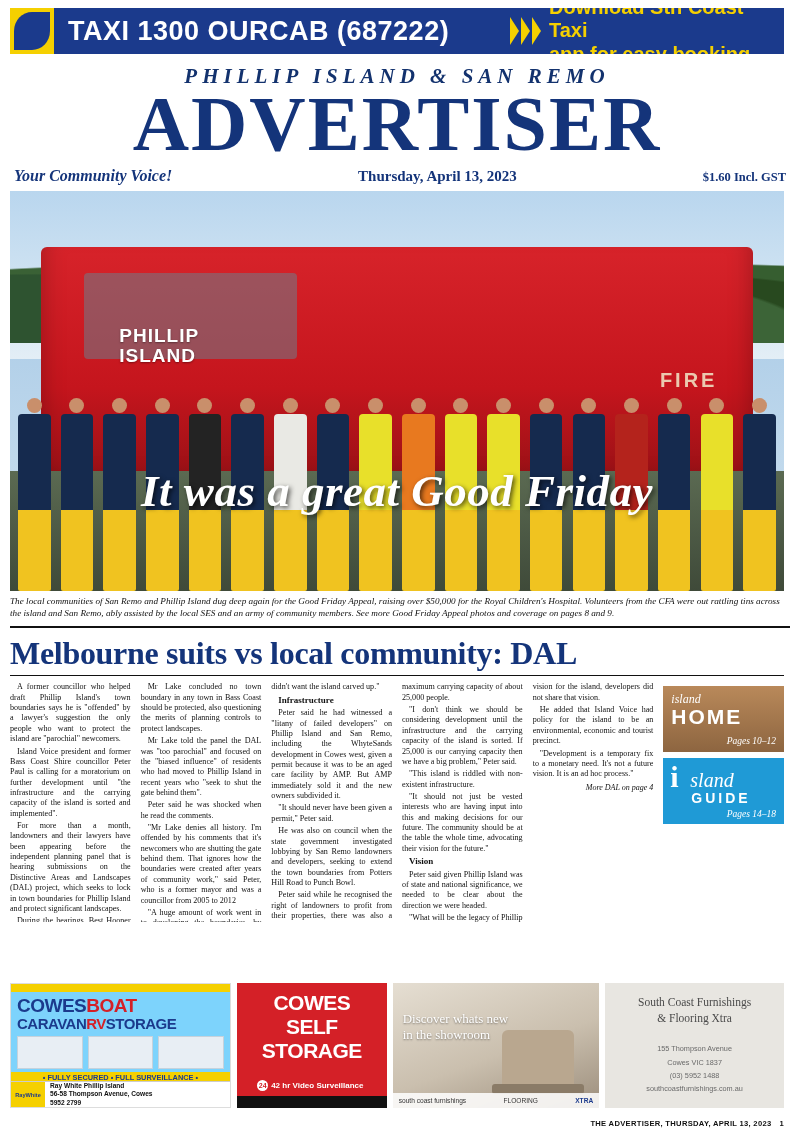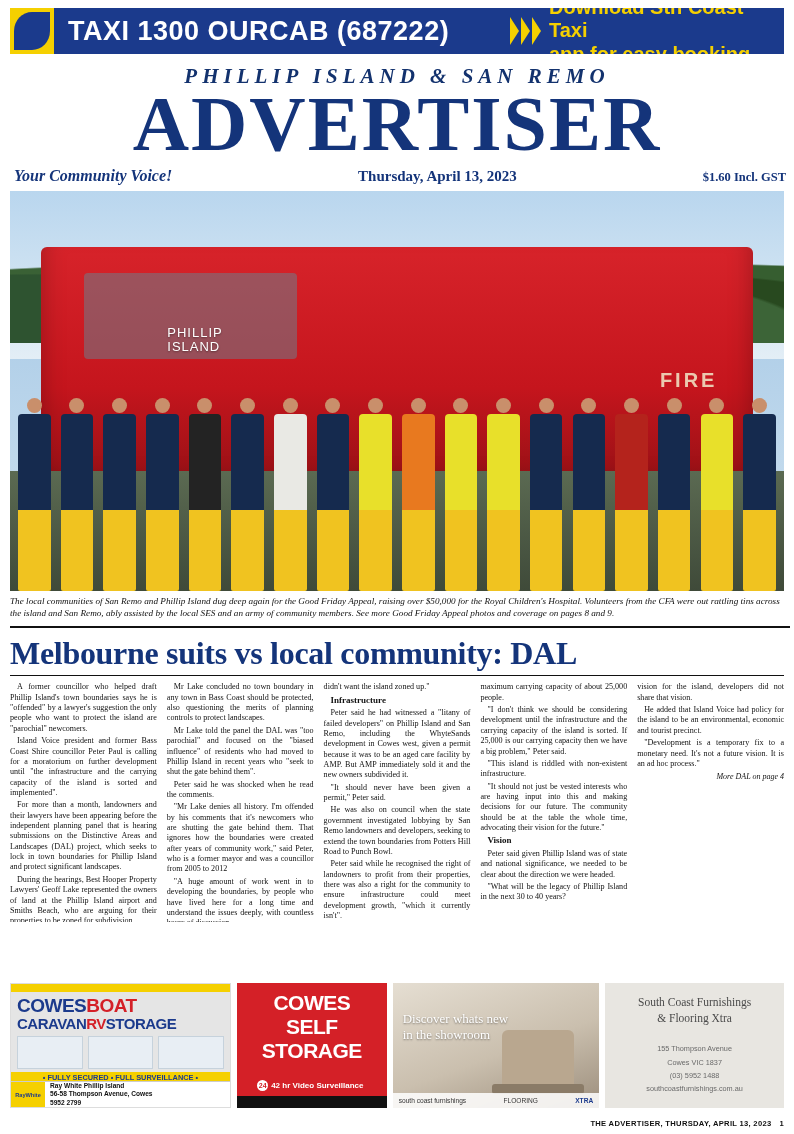--- a/index.html
+++ b/index.html
@@ -159,26 +159,25 @@
     width: 30%; height: 34%;
     background: #6f7c88;
     opacity: .55;
     border-radius: 4px;
   }
   .firetruck-label {
     position: absolute;
     left: 11%; top: 31%;
     color: #ffffff;
     font-family: "Liberation Sans", sans-serif;
-    font-weight: normal;
-    font-size: 13px;
+    font-weight: bold;
+    font-size: 19px;
     line-height: 1.05;
     letter-spacing: 1px;
     text-shadow: 0 1px 2px rgba(0,0,0,.4);
-    margin-left: 48px;
   }
   .firetruck-fire {
     position: absolute;
     right: 5%; top: 48%;
     color: #f2e9c9;
     font-family: "Liberation Sans", sans-serif;
     font-weight: bold;
     font-size: 20px;
     letter-spacing: 3px;
     opacity: .85;
@@ -265,21 +264,21 @@
   }
   .rule {
     margin: 6px 10px 0 10px;
     border-top: 1px solid #111;
   }
 
   
   .article {
     margin: 6px 10px 0 10px;
     display: grid;
-    grid-template-columns: repeat(5, 1fr);
+    grid-template-columns: repeat(6, 1fr);
     gap: 10px;
     height: 240px;
     overflow: hidden;
   }
   .col {
     font-size: 8.1px;
     line-height: 1.28;
     text-align: justify;
     color: #111;
     position: relative;
@@ -356,21 +355,21 @@
     position: absolute;
     left: 10px; right: 10px;
     bottom: 26px;
     height: 125px;
     display: grid;
     grid-template-columns: 1.52fr 1.03fr 1.42fr 1.23fr;
     gap: 6px;
   }
   .ad { position: relative; overflow: hidden; }
 
-  .ad-boat { background: #e5e5e5; border: 1px solid #ddd; }
+  .ad-boat { background: #7dd3fc; border: 1px solid #ddd; }
   .ad-boat .yellowbar {
     position: absolute; left: 0; right: 0; top: 0; height: 8px;
     background: #f5d000;
   }
   .ad-boat .cowes {
     position: absolute; left: 6px; top: 11px;
     font-family: "Liberation Sans", sans-serif;
     font-weight: bold; font-size: 19px; color: #d42027;
     letter-spacing: -0.5px;
   }
@@ -627,20 +626,21 @@
         <div class="head"></div>
         <div class="torso t-hiviz"></div>
         <div class="legs"></div>
       </div>
     <div class="person">
         <div class="head"></div>
         <div class="torso t-navy"></div>
         <div class="legs"></div>
       </div>
   </div>
+  <div class="hero-headline">It was a great Good Friday</div>
 </div>
 <div class="hero-caption">The local communities of San Remo and Phillip Island dug deep again for the Good Friday Appeal, raising over $50,000 for the Royal Children's Hospital. Volunteers from the CFA were out rattling tins across the island and San Remo, ably assisted by the local SES and an army of community members. See more Good Friday Appeal photos and coverage on pages 8 and 9.</div>
 
 <div class="main-headline">Melbourne suits vs local community: DAL</div>
 <div class="rule"></div>
 
 <div class="article">
 
   <div class="col">
     <p>A former councillor who helped draft Phillip Island's town boundaries says he is "offended" by a lawyer's suggestion the only people who want to protect the island are "parochial" newcomers.</p>
@@ -652,21 +652,21 @@
   <div class="col">
     <p>Mr Lake concluded no town boundary in any town in Bass Coast should be protected, also questioning the merits of planning controls to protect landscapes.</p>
     <p>Mr Lake told the panel the DAL was "too parochial" and focused on the "biased influence" of residents who had moved to Phillip Island in recent years who "seek to shut the gate behind them".</p>
     <p>Peter said he was shocked when he read the comments.</p>
     <p>"Mr Lake denies all history. I'm offended by his comments that it's newcomers who are shutting the gate behind them. That ignores how the boundaries were created after years of community work," said Peter, who is a former mayor and was a councillor from 2005 to 2012</p>
     <p>"A huge amount of work went in to developing the boundaries, by people who have lived here for a long time and understand the issues deeply, with countless hours of discussion.</p>
 
   </div>
 
   <div class="col">
-    <p class="noindent">didn't want the island zoned up."</p>
+    <p class="noindent">didn't want the island carved up."</p>
     <p class="subhead">Infrastructure</p>
     <p>Peter said he had witnessed a "litany of failed developers" on Phillip Island and San Remo, including the WhyteSands development in Cowes west, given a permit because it was to be an aged care facility by AMP. But AMP immediately sold it and the new owners subdivided it.</p>
     <p>"It should never have been given a permit," Peter said.</p>
     <p>He was also on council when the state government investigated lobbying by San Remo landowners and developers, seeking to extend the town boundaries from Potters Hill Road to Punch Bowl.</p>
     <p>Peter said while he recognised the right of landowners to profit from their properties, there was also a right for the community to ensure infrastructure could meet development growth, "which it currently isn't".</p>
 
   </div>
 
   <div class="col">
     <p class="noindent">maximum carrying capacity of about 25,000 people.</p>

